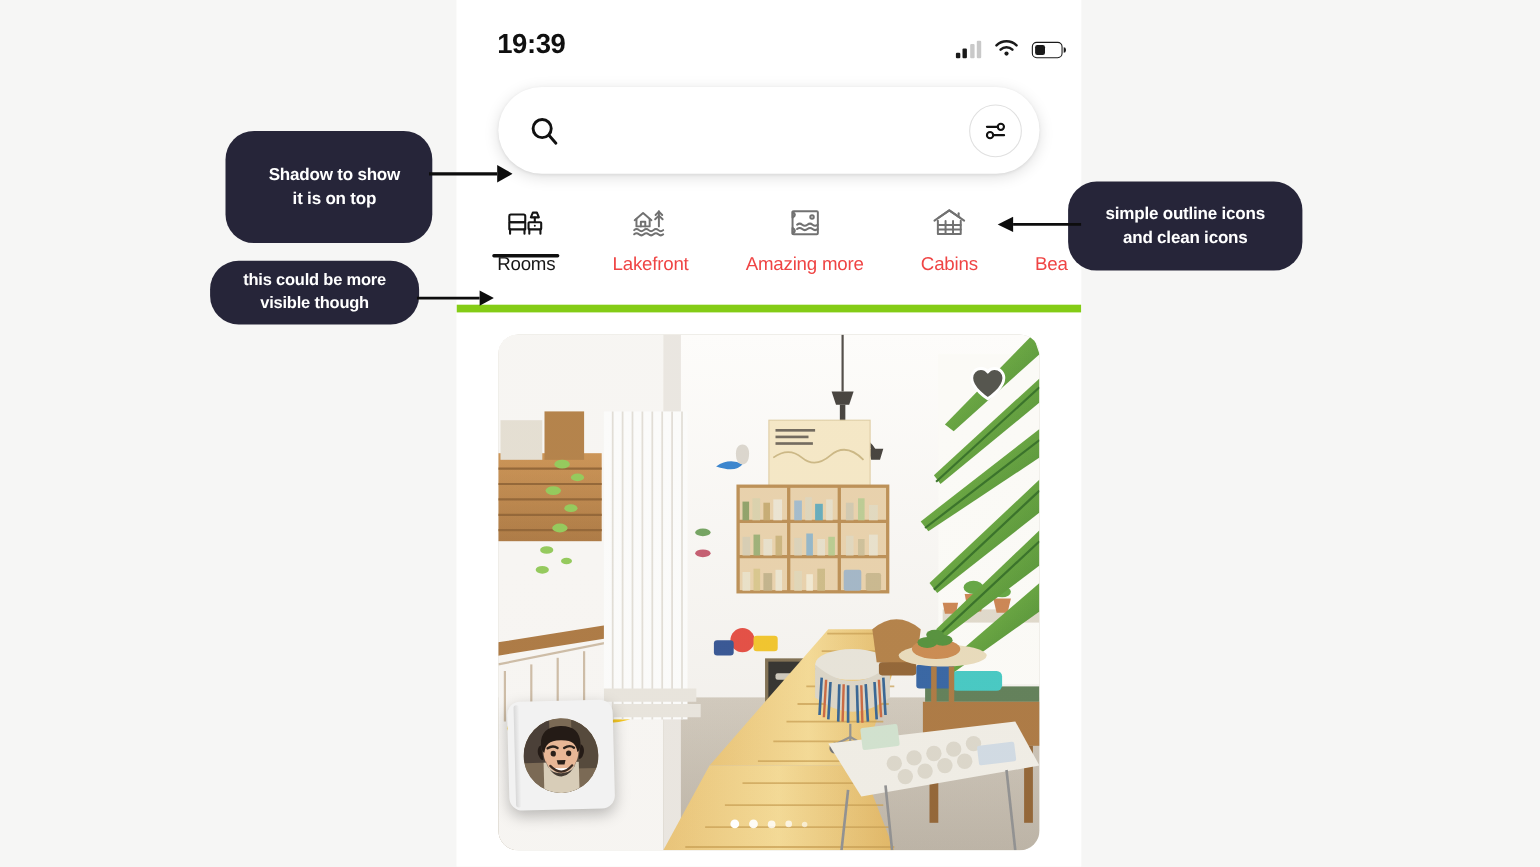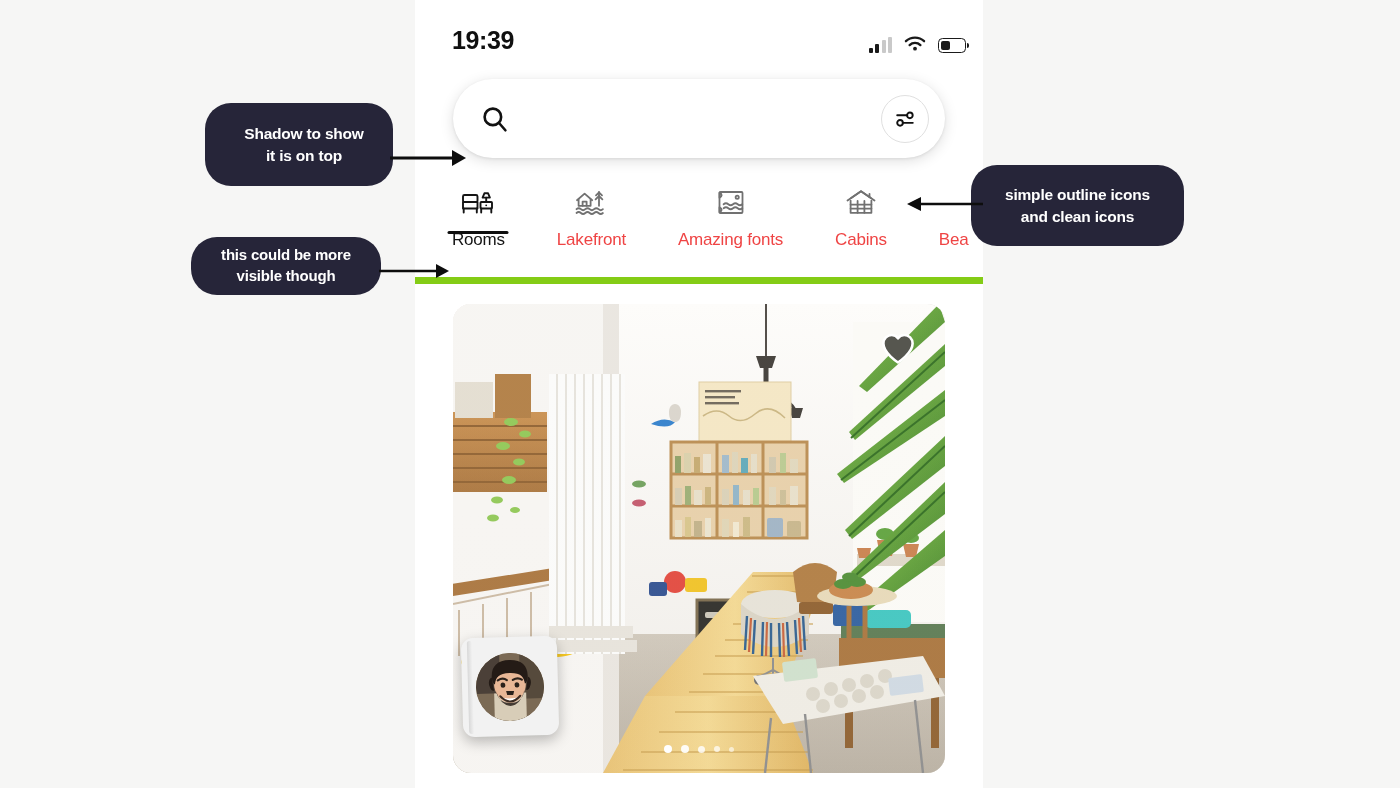--- a/index.html
+++ b/index.html
@@ -137,21 +137,21 @@
   
   .bubble {
     position: absolute; background: #262539; color: #ffffff;
     border-radius: 26px; text-align: center;
     font-weight: 700; letter-spacing: -0.2px;
     display: flex; align-items: center; justify-content: center;
     padding: 14px 22px; line-height: 1.38;
   }
   .anno-arrow { position: absolute; }
 
-  .b1 { left: 205px; top: 103px; width: 188px; height: 83px; font-size: 15.5px; padding-left: 32px; }
+  .b1 { left: 205px; top: 119px; width: 188px; height: 102px; font-size: 15.5px; padding-left: 32px; }
   .b2 { left: 191px; top: 237px; width: 190px; height: 58px; font-size: 15px; }
   .b3 { left: 971px; top: 165px; width: 213px; height: 81px; font-size: 15.5px; }
 </style>
 </head>
 <body>
 
 <div id="stage">
 
   <div class="phone">
 
@@ -231,21 +231,21 @@
           <span class="ticon">
             <svg width="34" height="30" viewBox="0 0 34 30" fill="none" stroke="#717171" stroke-width="1.8" stroke-linejoin="round" stroke-linecap="round">
               <rect x="5.5" y="4" width="23" height="21" rx="1"></rect>
               <path d="M5.5 4.6q4.3 2.6 0 5.2v-5.2z"></path>
               <path d="M5.5 24.4q4.3-2.6 0-5.2v5.2z"></path>
               <circle cx="23.2" cy="9.2" r="1.6"></circle>
               <path d="M9.6 16.3q2.4-2 4.7 0t4.7 0 4.7 0 4.6 0"></path>
               <path d="M9.6 20.2q2.4-2 4.7 0t4.7 0 4.7 0 4.6 0"></path>
             </svg>
           </span>
-          <span class="tlabel">Amazing fonts</span>
+          <span class="tlabel">Amazing more</span>
 
         </div>
 
         <div class="tab">
           <span class="ticon">
             <svg width="34" height="30" viewBox="0 0 34 30" fill="none" stroke="#717171" stroke-width="1.8" stroke-linejoin="round" stroke-linecap="round">
               <path d="M3.5 12.6 17 3.2l13.5 9.4"></path>
               <path d="M7.2 10 17 3.2 26.8 10"></path>
               <path d="M25.5 5.8v3.2"></path>
               <path d="M6.6 12.6v12.2h20.8V12.6"></path>

